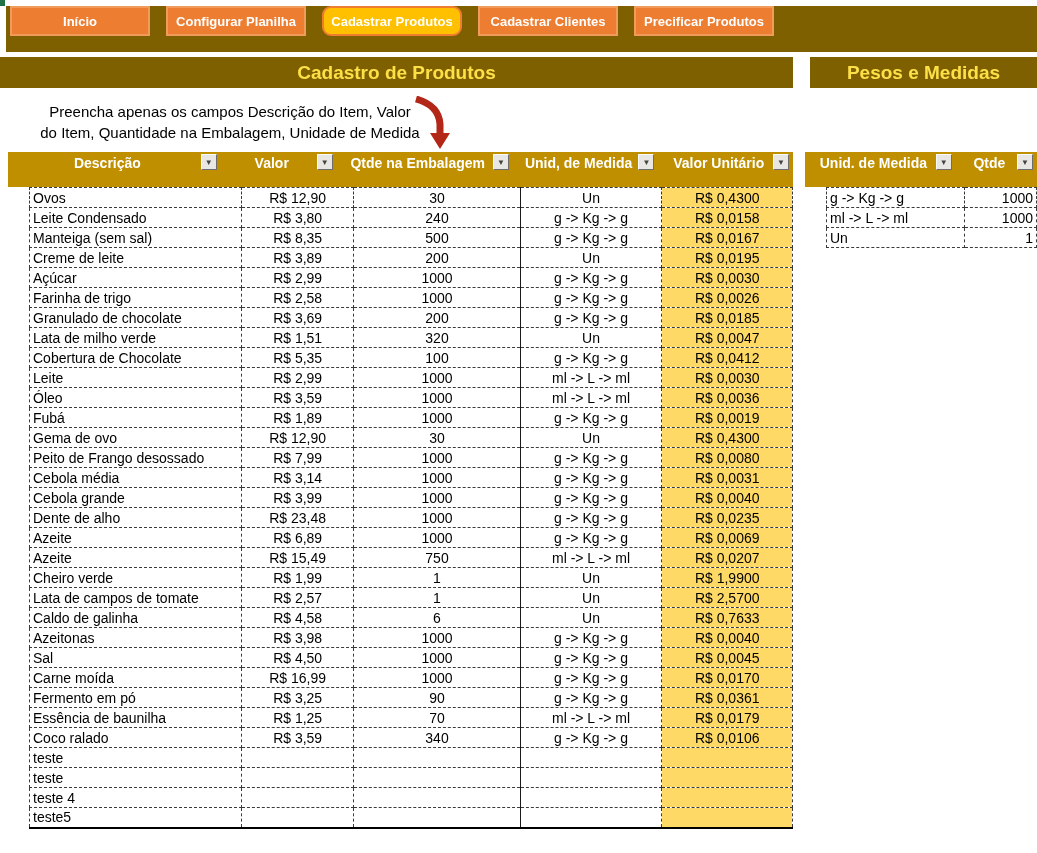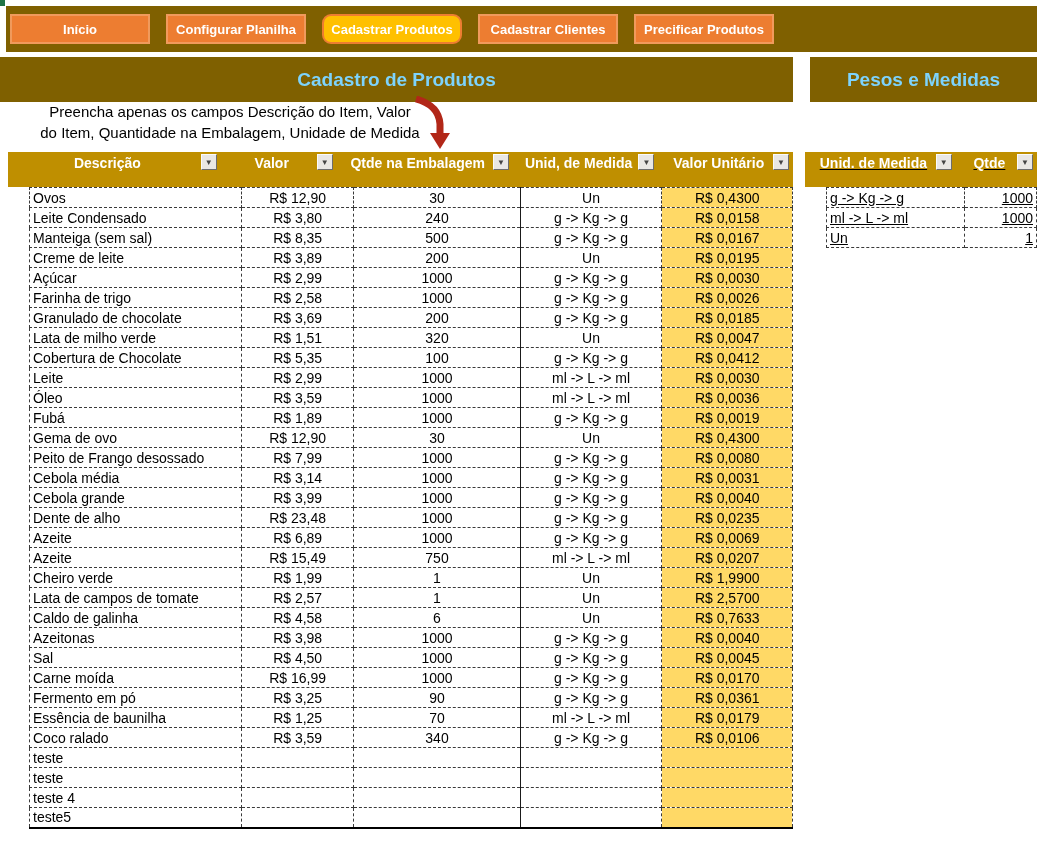--- a/index.html
+++ b/index.html
@@ -10,31 +10,31 @@
   *{box-sizing:border-box;}
   html,body{margin:0;padding:0;}
   body{
     width:1037px;height:853px;position:relative;background:#fff;
     font-family:"Liberation Sans",sans-serif;overflow:hidden;
   }
   .corner-mark{position:absolute;left:0;top:0;width:5px;height:6px;background:#217346;}
   
   .navbar{
     position:absolute;left:6px;top:6px;right:0;height:46px;background:var(--olive);
-    display:flex;align-items:center;gap:16px;padding-left:4px;
+    display:flex;align-items:flex-start;gap:16px;padding-left:4px;
   }
   .nav-btn{
     width:140px;height:30px;background:var(--orange);border:2px solid var(--orange-border);
     color:#fff;font-weight:bold;font-size:13px;display:flex;align-items:center;justify-content:center;
     cursor:pointer;white-space:nowrap;
   }
   .nav-btn.active{background:var(--active);border-color:var(--orange);border-radius:9px;}
   
   .title-bar{
-    position:absolute;top:57px;height:45px;background:var(--olive);color:#7dd3fc;
+    position:absolute;top:57px;height:31px;background:var(--olive);color:#fde047;
     font-weight:bold;font-size:19px;display:flex;align-items:center;justify-content:center;
   }
   .title-main{left:0;width:793px;}
   .title-side{left:810px;width:227px;}
   
   .note{
     position:absolute;left:20px;top:101px;width:420px;text-align:center;
     font-size:15px;line-height:21px;color:#000;
   }
   .red-arrow{position:absolute;left:413px;top:96px;width:38px;height:58px;}
@@ -47,21 +47,21 @@
   .th .lbl{padding-right:14px;white-space:nowrap;}
   .filter-btn{
     position:absolute;right:4px;top:2px;width:16px;height:16px;background:#E9E7E4;
     border-top:1px solid #fafafa;border-left:1px solid #fafafa;
     border-right:1px solid #6d6d6d;border-bottom:1px solid #6d6d6d;
     font-size:8px;color:#444;display:flex;align-items:center;justify-content:center;cursor:pointer;
   }
   
   .tbl-wrap{position:absolute;top:152px;}
   .main-wrap{left:0;width:793px;}
-  .side-wrap{left:797px;width:240px;text-decoration:underline;}
+  .side-wrap{left:797px;width:240px;}
   table.sheet{border-collapse:collapse;table-layout:fixed;margin-left:29px;}
   table.sheet td{
     height:20px;font-size:14px;color:#000;padding:0 3px;
     border-bottom:1px dashed var(--grid);border-right:1px dashed var(--grid);
     overflow:hidden;white-space:nowrap;
   }
   table.sheet tr:first-child td{border-top:1px dashed var(--grid);}
   table.sheet td:first-child{border-left:1px dashed var(--grid);}
   table.main-tbl{border-bottom:2px solid #000;}
   td.a-left{text-align:left;} td.a-center{text-align:center;} td.a-right{text-align:right;}

